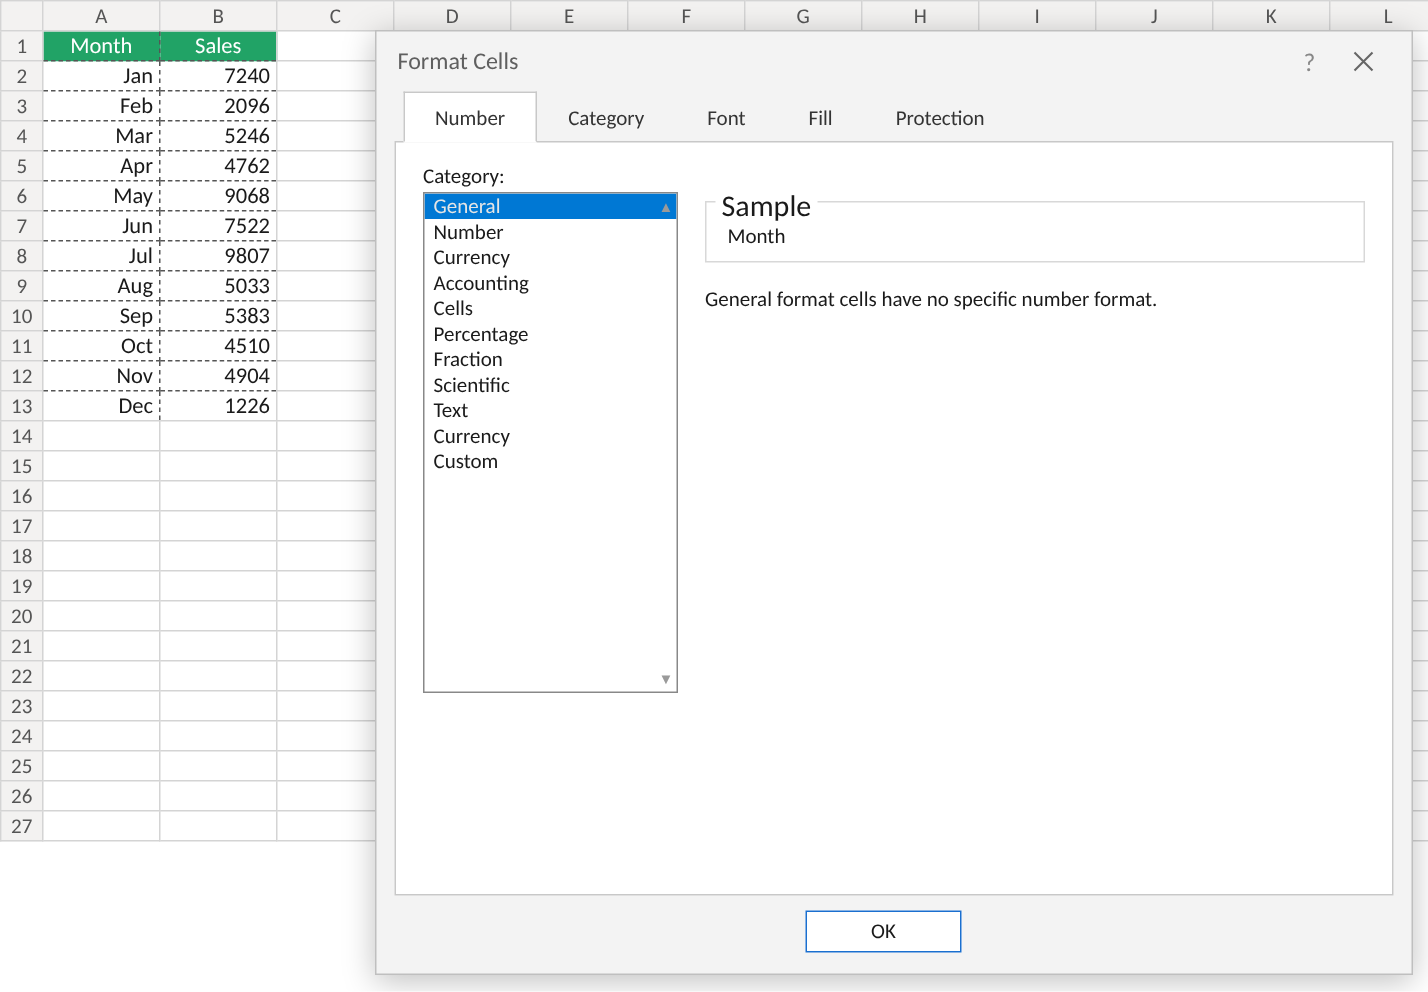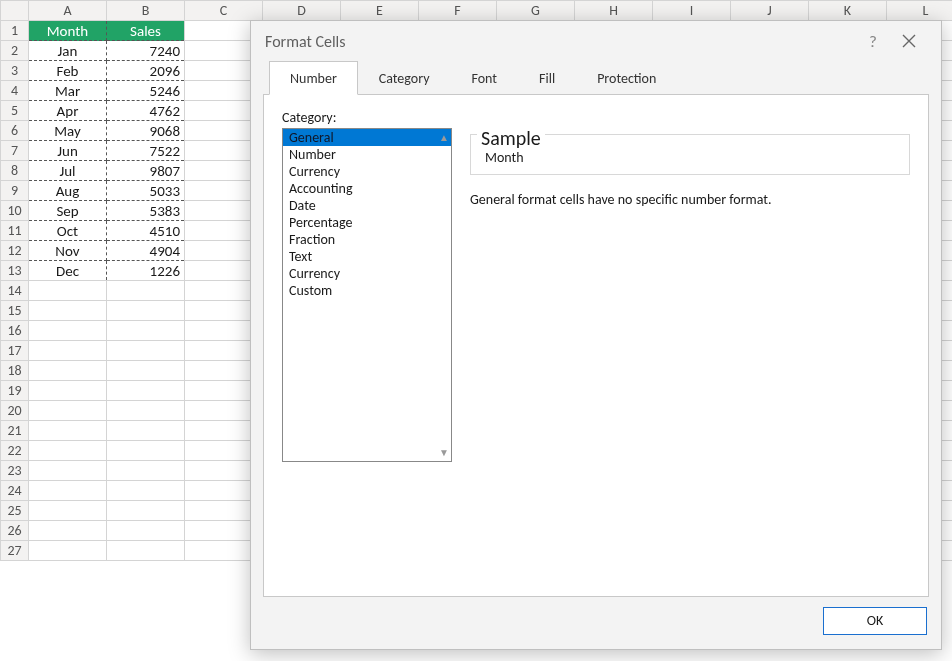--- a/index.html
+++ b/index.html
@@ -44,21 +44,21 @@
     width: 78px;
     min-width: 78px;
   }
   .hdr {
     background: #21a366 !important;
     color: #fff;
     text-align: center;
     border: 1px dashed #555 !important;
   }
   .dat-l {
-    text-align: center;
+    text-align: right;
     border: 1px dashed #555 !important;
   }
   .dat-r {
     text-align: right;
     border: 1px dashed #555 !important;
   }
   
   .dlg {
     position: absolute;
     left: 250px;
@@ -127,21 +127,21 @@
     position: relative;
   }
   .listbox .item {
     padding: 0 6px;
     height: 17px;
     line-height: 17px;
     white-space: nowrap;
   }
   .listbox .item.sel {
     background: #0078d4;
-    color: #0f172a;
+    color: #e5e5e5;
   }
   .scroll-hint {
     position: absolute;
     right: 2px;
     width: 10px;
     color: #9a9a9a;
     font-size: 10px;
     text-align: center;
   }
   .scroll-up { top: 2px; }
@@ -159,21 +159,21 @@
     left: 6px;
     background: #fff;
     padding: 0 4px;
     font-size: 20px;
   }
   .sample-val { font-size: 14px; padding-left: 4px; }
   .desc { margin-top: 16px; font-size: 14px; }
   .btnbar {
     padding: 10px 14px 14px 0;
     display: flex;
-    justify-content: flex-end;
+    justify-content: center;
     gap: 14px;
   }
   .btn {
     min-width: 104px;
     height: 28px;
     background: #fff;
     border: 1px solid #ababab;
     font-size: 14px;
     text-align: center;
     line-height: 26px;
@@ -632,23 +632,24 @@
   <div class="tabpanel">
     <div class="cat-label">Category:</div>
     <div class="cat-row">
       <div class="listbox" id="cat-list">
         <span class="scroll-hint scroll-up">▲</span>
         <span class="scroll-hint scroll-dn">▼</span>
       <div class="item sel">General</div>
           <div class="item">Number</div>
           <div class="item">Currency</div>
           <div class="item">Accounting</div>
-          <div class="item">Date</div>
+          <div class="item">Cells</div>
           <div class="item">Percentage</div>
           <div class="item">Fraction</div>
+          <div class="item">Scientific</div>
           <div class="item">Text</div>
           <div class="item">Currency</div>
           <div class="item">Custom</div>
         </div>
       <div class="rightpane">
         <div class="sample-group">
           <span class="sample-legend">Sample</span>
           <div class="sample-val">Month</div>
         </div>
         <div class="desc">General format cells have no specific number format.</div>

